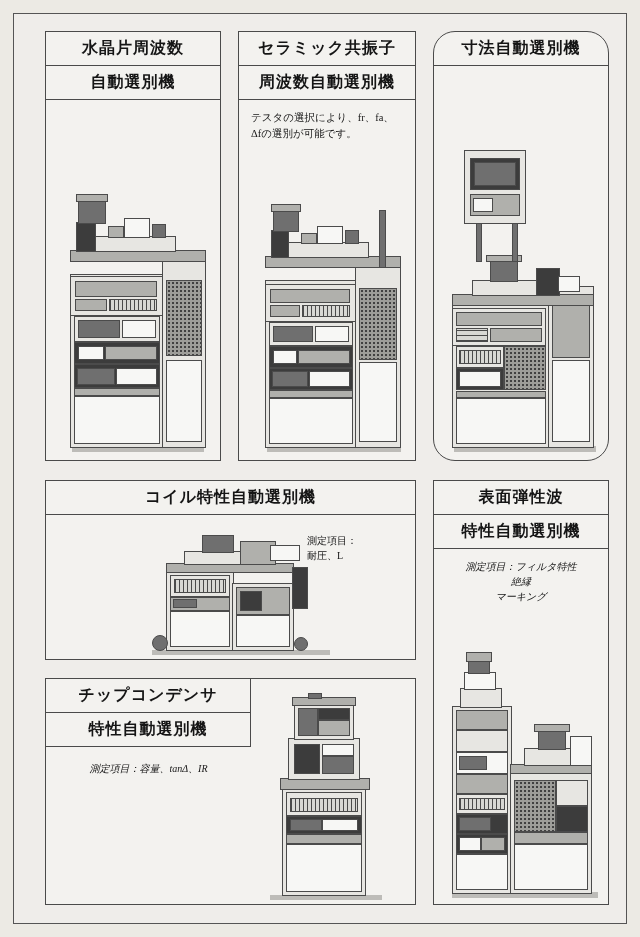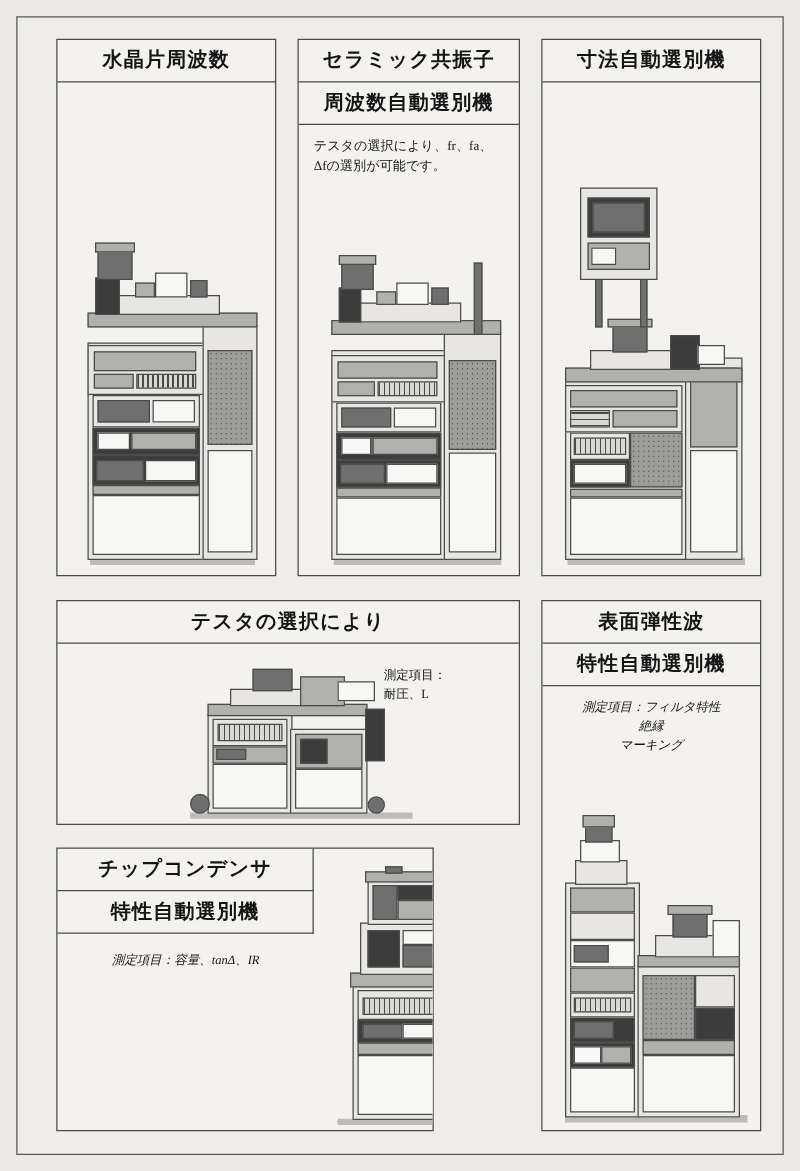--- a/index.html
+++ b/index.html
@@ -78,20 +78,21 @@
 </style>
 </head>
 <body>
 
 <div class="page">
   <div class="frame">
 
     <div class="card" style="left:31px;top:17px;width:176px;height:430px;">
       <div class="card-title">
         <div class="title-line">水晶片周波数</div>
+        <div class="title-line last">自動選別機</div>
       </div>
 
       <div class="photo" style="height:305px;">
 
         <div class="mach" style="left:18px;bottom:8px;width:140px;height:270px;">
           <div class="shadow" style="left:8px;bottom:0;width:132px;height:6px;"></div>
 
           <div class="blk lt" style="left:6px;bottom:4px;width:92px;height:172px;"></div>
           <div class="blk wht" style="left:10px;bottom:8px;width:84px;height:46px;"></div>
           <div class="blk md" style="left:10px;bottom:56px;width:84px;height:6px;"></div>
@@ -166,21 +167,21 @@
           <div class="blk md" style="left:10px;bottom:240px;width:28px;height:6px;"></div>
           <div class="blk wht" style="left:56px;bottom:208px;width:24px;height:16px;"></div>
           <div class="blk dk" style="left:84px;bottom:208px;width:12px;height:12px;"></div>
           <div class="blk md" style="left:40px;bottom:208px;width:14px;height:9px;"></div>
 
           <div class="blk dk" style="left:118px;bottom:184px;width:5px;height:56px;"></div>
         </div>
       </div>
     </div>
 
-    <div class="card" style="left:419px;top:17px;width:176px;height:430px;">
+    <div class="card" style="left:419px;top:17px;width:176px;height:430px;border-radius:22px;">
       <div class="card-title">
         <div class="title-line last">寸法自動選別機</div>
       </div>
 
       <div class="photo" style="height:355px;">
         <div class="mach" style="left:14px;bottom:8px;width:148px;height:320px;">
           <div class="shadow" style="left:6px;bottom:0;width:142px;height:6px;"></div>
 
           <div class="blk lt" style="left:4px;bottom:4px;width:96px;height:142px;"></div>
           <div class="blk wht" style="left:8px;bottom:8px;width:88px;height:44px;"></div>
@@ -212,21 +213,21 @@
           <div class="blk dkr" style="left:22px;bottom:262px;width:48px;height:30px;"></div>
           <div class="blk dk" style="left:26px;bottom:266px;width:40px;height:22px;"></div>
           <div class="blk md" style="left:22px;bottom:236px;width:48px;height:20px;"></div>
           <div class="blk wht" style="left:25px;bottom:240px;width:18px;height:12px;"></div>
         </div>
       </div>
     </div>
 
     <div class="card" style="left:31px;top:466px;width:371px;height:180px;">
       <div class="card-title">
-        <div class="title-line last">テスタの選択により</div>
+        <div class="title-line last">コイル特性自動選別機</div>
       </div>
       <div class="desc right" style="white-space:pre-line;position:absolute;right:0;top:42px;width:120px;font-size:10px;line-height:1.5;">測定項目：
 耐圧、L</div>
 
       <div class="photo" style="height:132px;">
         <div class="mach" style="left:98px;bottom:4px;width:190px;height:122px;">
           <div class="shadow" style="left:8px;bottom:0;width:178px;height:5px;"></div>
           <div class="blk lt" style="left:22px;bottom:4px;width:66px;height:78px;"></div>
           <div class="blk wht" style="left:26px;bottom:8px;width:58px;height:34px;"></div>
           <div class="blk md" style="left:26px;bottom:44px;width:58px;height:12px;"></div>
@@ -290,21 +291,21 @@
           <div class="blk lt" style="left:110px;bottom:92px;width:30px;height:24px;"></div>
           <div class="blk md" style="left:64px;bottom:124px;width:80px;height:8px;"></div>
           <div class="blk lt" style="left:78px;bottom:132px;width:54px;height:16px;"></div>
           <div class="blk dk" style="left:92px;bottom:148px;width:26px;height:18px;"></div>
           <div class="blk md" style="left:88px;bottom:166px;width:34px;height:6px;"></div>
           <div class="blk wht" style="left:124px;bottom:132px;width:20px;height:28px;"></div>
         </div>
       </div>
     </div>
 
-    <div class="card" style="left:31px;top:664px;width:302px;height:227px;">
+    <div class="card" style="left:31px;top:664px;width:371px;height:227px;">
       <div class="card-title" style="width:205px;">
         <div class="title-line" style="border-right:1px solid #4a4a4a;">チップコンデンサ</div>
         <div class="title-line last" style="border-right:1px solid #4a4a4a;">特性自動選別機</div>
       </div>
       <div class="desc center" style="width:205px;font-size:10px;padding-top:14px;">測定項目：容量、tanΔ、IR</div>
 
       <div class="photo" style="height:215px;">
         <div class="mach" style="left:218px;bottom:4px;width:120px;height:205px;">
           <div class="shadow" style="left:6px;bottom:0;width:112px;height:5px;"></div>
 

